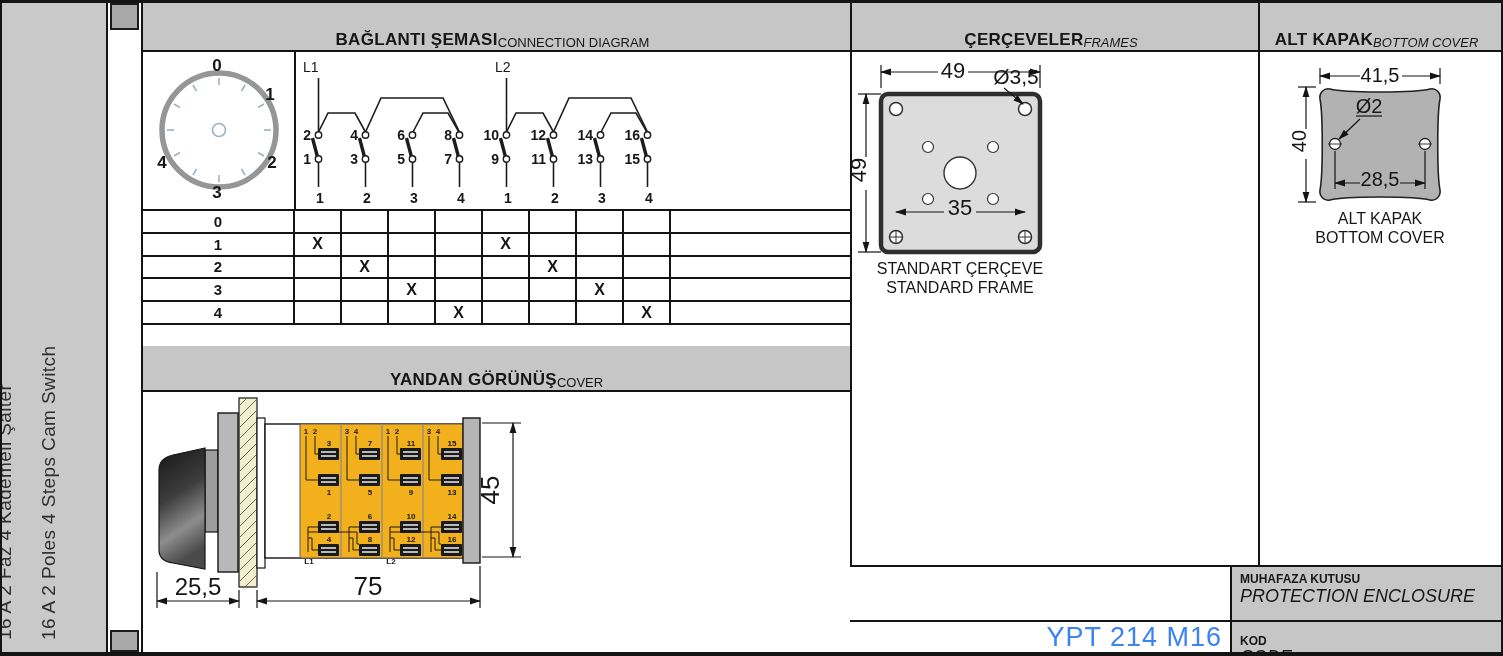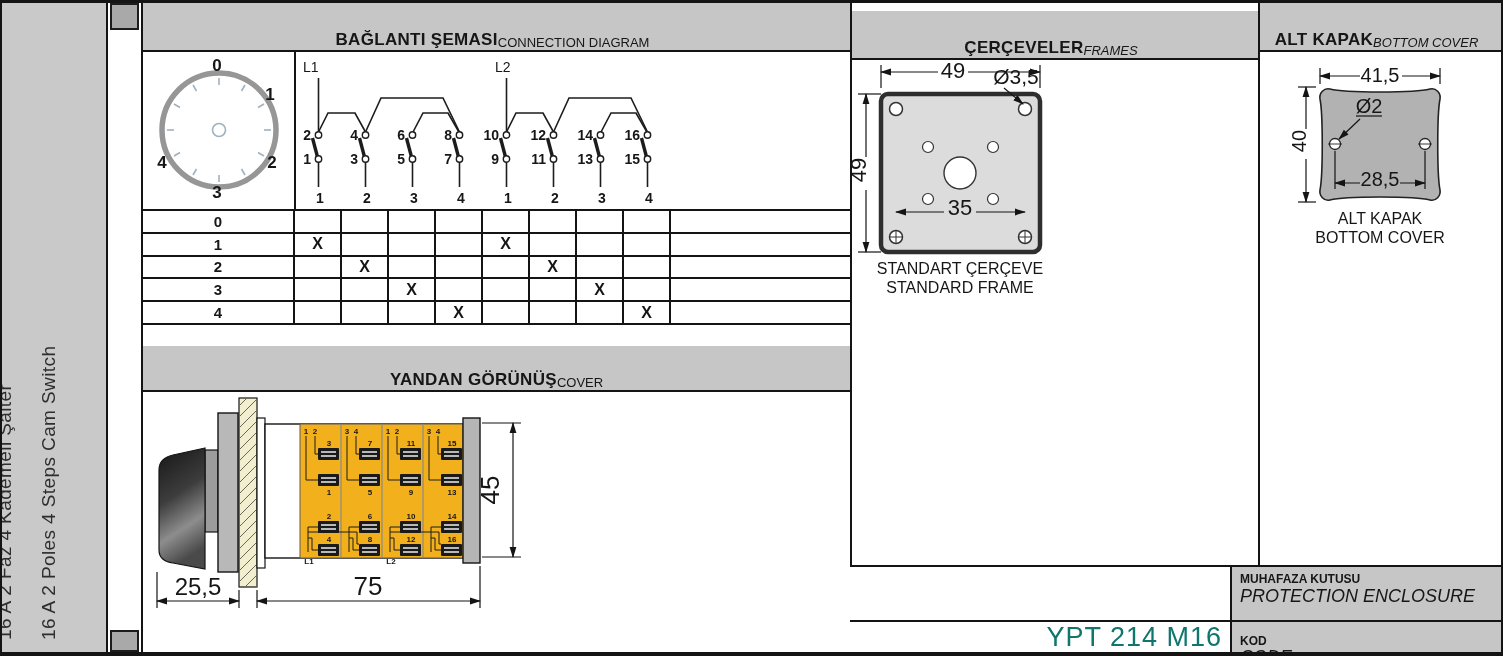--- a/index.html
+++ b/index.html
@@ -27,21 +27,21 @@
     font-weight:bold;font-size:15px;}
   #xtable .c{border-right:2px solid #141414;display:flex;align-items:center;justify-content:center;
     font-weight:bold;font-size:16px;}
   #xtable .wide{border:none;}
   
   .flabel{background:#c6c6c6;border-left:2px solid #141414;border-top:2px solid #141414;
     padding:5px 0 0 8px;line-height:1.2;}
   .flabel .tr{font-weight:bold;font-size:12px;}
   .flabel .en{font-style:italic;font-size:18px;}
   #code-cell{display:flex;align-items:center;justify-content:flex-end;border-top:2px solid #141414;
-    font-size:27px;letter-spacing:1px;color:#0f766e;padding-right:12px;}
+    font-size:27px;letter-spacing:1px;color:#3b82f6;padding-right:12px;}
   
   #sidebar{background:#c9c9c9;border-right:2px solid #141414;}
   .vtext{position:absolute;white-space:nowrap;transform:rotate(-90deg);transform-origin:0 100%;
     font-size:19px;letter-spacing:.4px;color:#2e2e2e;}
   .hole{background:#a9a9a9;border:2px solid #1c1c1c;}
 </style>
 </head>
 <body>
 
 <div id="page">
@@ -53,21 +53,21 @@
 
   <div class="abs" style="left:106px;top:0;width:35px;height:649px;border-right:2px solid #141414;background:#fff;">
     <div class="hole abs" style="left:2px;top:0;width:29px;height:27px;"></div>
     <div class="hole abs" style="left:2px;bottom:0;width:29px;height:22px;"></div>
   </div>
 
   <div class="band abs" style="left:141px;top:0;width:707px;height:49px;">
     <div class="tr">BAĞLANTI ŞEMASI</div>
     <div class="en">CONNECTION DIAGRAM</div>
   </div>
-  <div class="band abs" style="left:848px;top:8px;width:408px;height:49px;border-left:2px solid #141414;">
+  <div class="band abs" style="left:848px;top:0;width:408px;height:49px;border-left:2px solid #141414;">
     <div class="tr">ÇERÇEVELER</div>
     <div class="en it">FRAMES</div>
   </div>
   <div class="band abs" style="left:1256px;top:0;width:243px;height:49px;border-left:2px solid #141414;">
     <div class="tr">ALT KAPAK</div>
     <div class="en it">BOTTOM COVER</div>
   </div>
   <div class="band abs" style="left:141px;top:343px;width:707px;height:46px;padding-left:8px;">
     <div class="tr">YANDAN GÖRÜNÜŞ</div>
     <div class="en">COVER</div>

